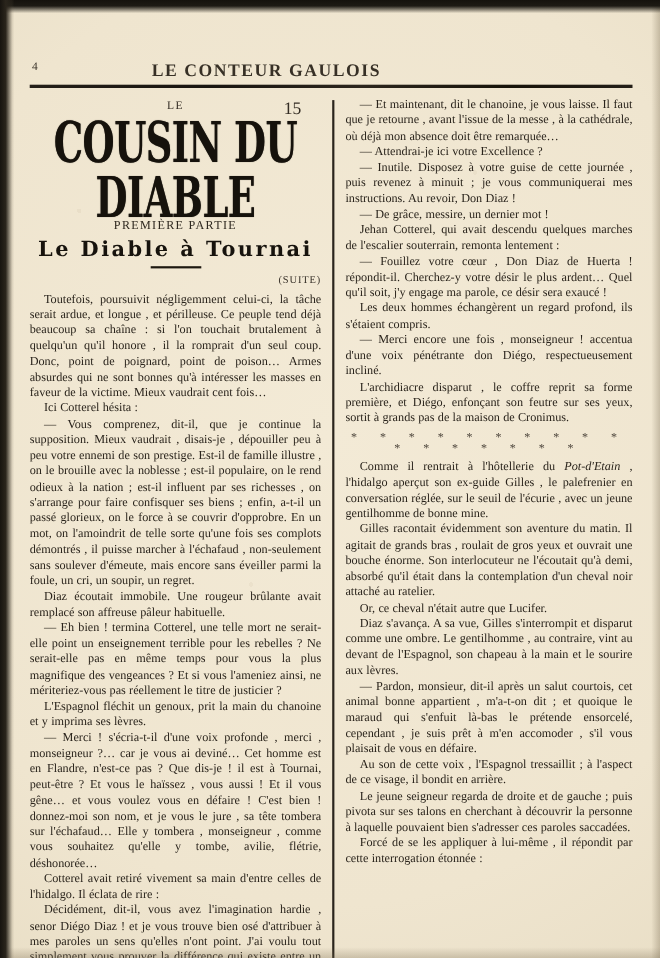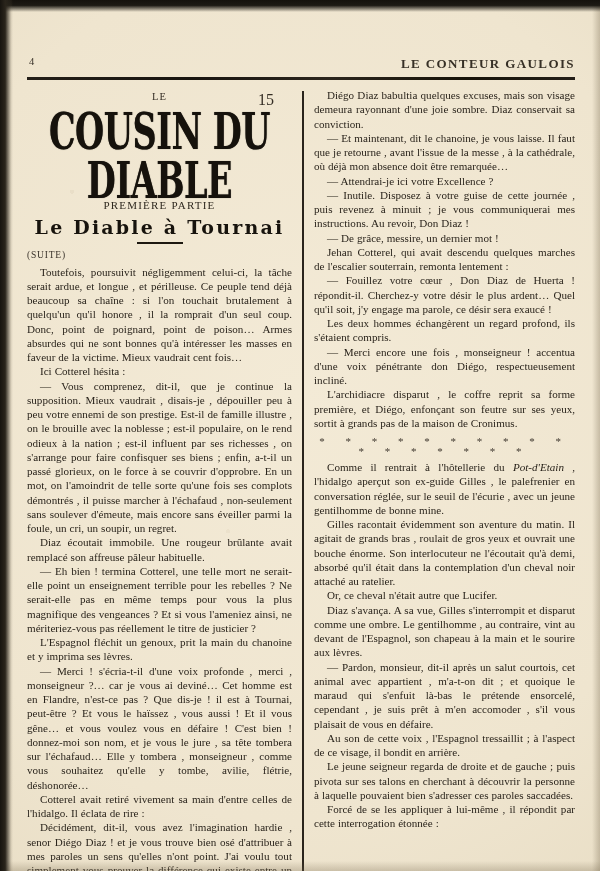--- a/index.html
+++ b/index.html
@@ -61,23 +61,23 @@
   
   .runhead {
     position: relative;
     height: 16px;
   }
   .folio {
     position: absolute; left: 2px; top: 0;
     font-size: 10.5px; letter-spacing: .5px; color: #3a332a;
   }
   .runtitle {
-    position: absolute; left: 0; right: 0; top: 0;
-    text-align: right;
-    font-size: 13px;
+    position: absolute; left: 15px; right: 0; top: 0;
+    text-align: left;
+    font-size: 16px;
     letter-spacing: 1.4px;
     color: #373026;
     font-weight: 700;
     padding-left: 96px;
   }
   .rule-thick {
     margin-top: 5px;
     height: 3px;
     background: linear-gradient(to right,#241f18 0%, #191510 30%, #2c261d 55%, #171309 80%, #241f18 100%);
   }
@@ -138,21 +138,21 @@
     letter-spacing: 2.2px;
     color: #17130d;
     position: relative;
     margin: 0 0 4px 0;
   }
   .subtitle-rule {
     width: 46px; height: 2px; background: #1d1810;
     margin: 2px auto 6px auto;
   }
   .suite {
-    text-align: left;
+    text-align: right;
     font-size: 9.5px;
     letter-spacing: .8px;
     margin: 0 0 5px 0;
     color: #39322a;
   }
 
   p.body {
     margin: 0;
     font-size: 11.1px;
     line-height: 14.25px;
@@ -217,38 +217,37 @@
           <p class="body">— Merci ! s'écria-t-il d'une voix profonde , merci , monseigneur ?… car je vous ai deviné… Cet homme est en Flandre, n'est-ce pas ? Que dis-je ! il est à Tournai, peut-être ? Et vous le haïssez , vous aussi ! Et il vous gêne… et vous voulez vous en défaire ! C'est bien ! donnez-moi son nom, et je vous le jure , sa tête tombera sur l'échafaud… Elle y tombera , monseigneur , comme vous souhaitez qu'elle y tombe, avilie, flétrie, déshonorée…</p>
           <p class="body">Cotterel avait retiré vivement sa main d'entre celles de l'hidalgo. Il éclata de rire :</p>
           <p class="body">Décidément, dit-il, vous avez l'imagination hardie , senor Diégo Diaz ! et je vous trouve bien osé d'attribuer à mes paroles un sens qu'elles n'ont point. J'ai voulu tout simplement vous prouver la différence qui existe entre un assassin et un justicier : j'ai fait une opposition, rien de plus, je vous le répète !</p>
         </div>
 
       </div>
 
       <div class="col-rule"></div>
 
       <div class="col-right">
-        <p class="body">Diégo Diaz babultia quelques excuses, mais son visage demeura rayonnant d'une joie sombre. Diaz conservait sa conviction.</p>
         <p class="body">— Et maintenant, dit le chanoine, je vous laisse. Il faut que je retourne , avant l'issue de la messe , à la cathédrale, où déjà mon absence doit être remarquée…</p>
         <p class="body">— Attendrai-je ici votre Excellence ?</p>
         <p class="body">— Inutile. Disposez à votre guise de cette journée , puis revenez à minuit ; je vous communiquerai mes instructions. Au revoir, Don Diaz !</p>
         <p class="body">— De grâce, messire, un dernier mot !</p>
         <p class="body">Jehan Cotterel, qui avait descendu quelques marches de l'escalier souterrain, remonta lentement :</p>
         <p class="body">— Fouillez votre cœur , Don Diaz de Huerta ! répondit-il. Cherchez-y votre désir le plus ardent… Quel qu'il soit, j'y engage ma parole, ce désir sera exaucé !</p>
         <p class="body">Les deux hommes échangèrent un regard profond, ils s'étaient compris.</p>
         <p class="body">— Merci encore une fois , monseigneur ! accentua d'une voix pénétrante don Diégo, respectueusement incliné.</p>
         <p class="body">L'archidiacre disparut , le coffre reprit sa forme première, et Diégo, enfonçant son feutre sur ses yeux, sortit à grands pas de la maison de Cronimus.</p>
 
         <div class="dots">* * * * * * * * * * * * * * * * *</div>
 
         <p class="body">Comme il rentrait à l'hôtellerie du <em>Pot-d'Etain</em> , l'hidalgo aperçut son ex-guide Gilles , le palefrenier en conversation réglée, sur le seuil de l'écurie , avec un jeune gentilhomme de bonne mine.</p>
         <p class="body">Gilles racontait évidemment son aventure du matin. Il agitait de grands bras , roulait de gros yeux et ouvrait une bouche énorme. Son interlocuteur ne l'écoutait qu'à demi, absorbé qu'il était dans la contemplation d'un cheval noir attaché au ratelier.</p>
         <p class="body">Or, ce cheval n'était autre que Lucifer.</p>
         <p class="body">Diaz s'avança. A sa vue, Gilles s'interrompit et disparut comme une ombre. Le gentilhomme , au contraire, vint au devant de l'Espagnol, son chapeau à la main et le sourire aux lèvres.</p>
-        <p class="body">— Pardon, monsieur, dit-il après un salut courtois, cet animal avec appartient , m'a-t-on dit ; et quoique le maraud qui s'enfuit là-bas le prétende ensorcelé, cependant , je suis prêt à m'en accomoder , s'il vous plaisait de vous en défaire.</p>
+        <p class="body">— Pardon, monsieur, dit-il après un salut courtois, cet animal bonne appartient , m'a-t-on dit ; et quoique le maraud qui s'enfuit là-bas le prétende ensorcelé, cependant , je suis prêt à m'en accomoder , s'il vous plaisait de vous en défaire.</p>
         <p class="body">Au son de cette voix , l'Espagnol tressaillit ; à l'aspect de ce visage, il bondit en arrière.</p>
         <p class="body">Le jeune seigneur regarda de droite et de gauche ; puis pivota sur ses talons en cherchant à découvrir la personne à laquelle pouvaient bien s'adresser ces paroles saccadées.</p>
         <p class="body">Forcé de se les appliquer à lui-même , il répondit par cette interrogation étonnée :</p>
 
       </div>
 
     </div>
   </div>
 </div>
 

